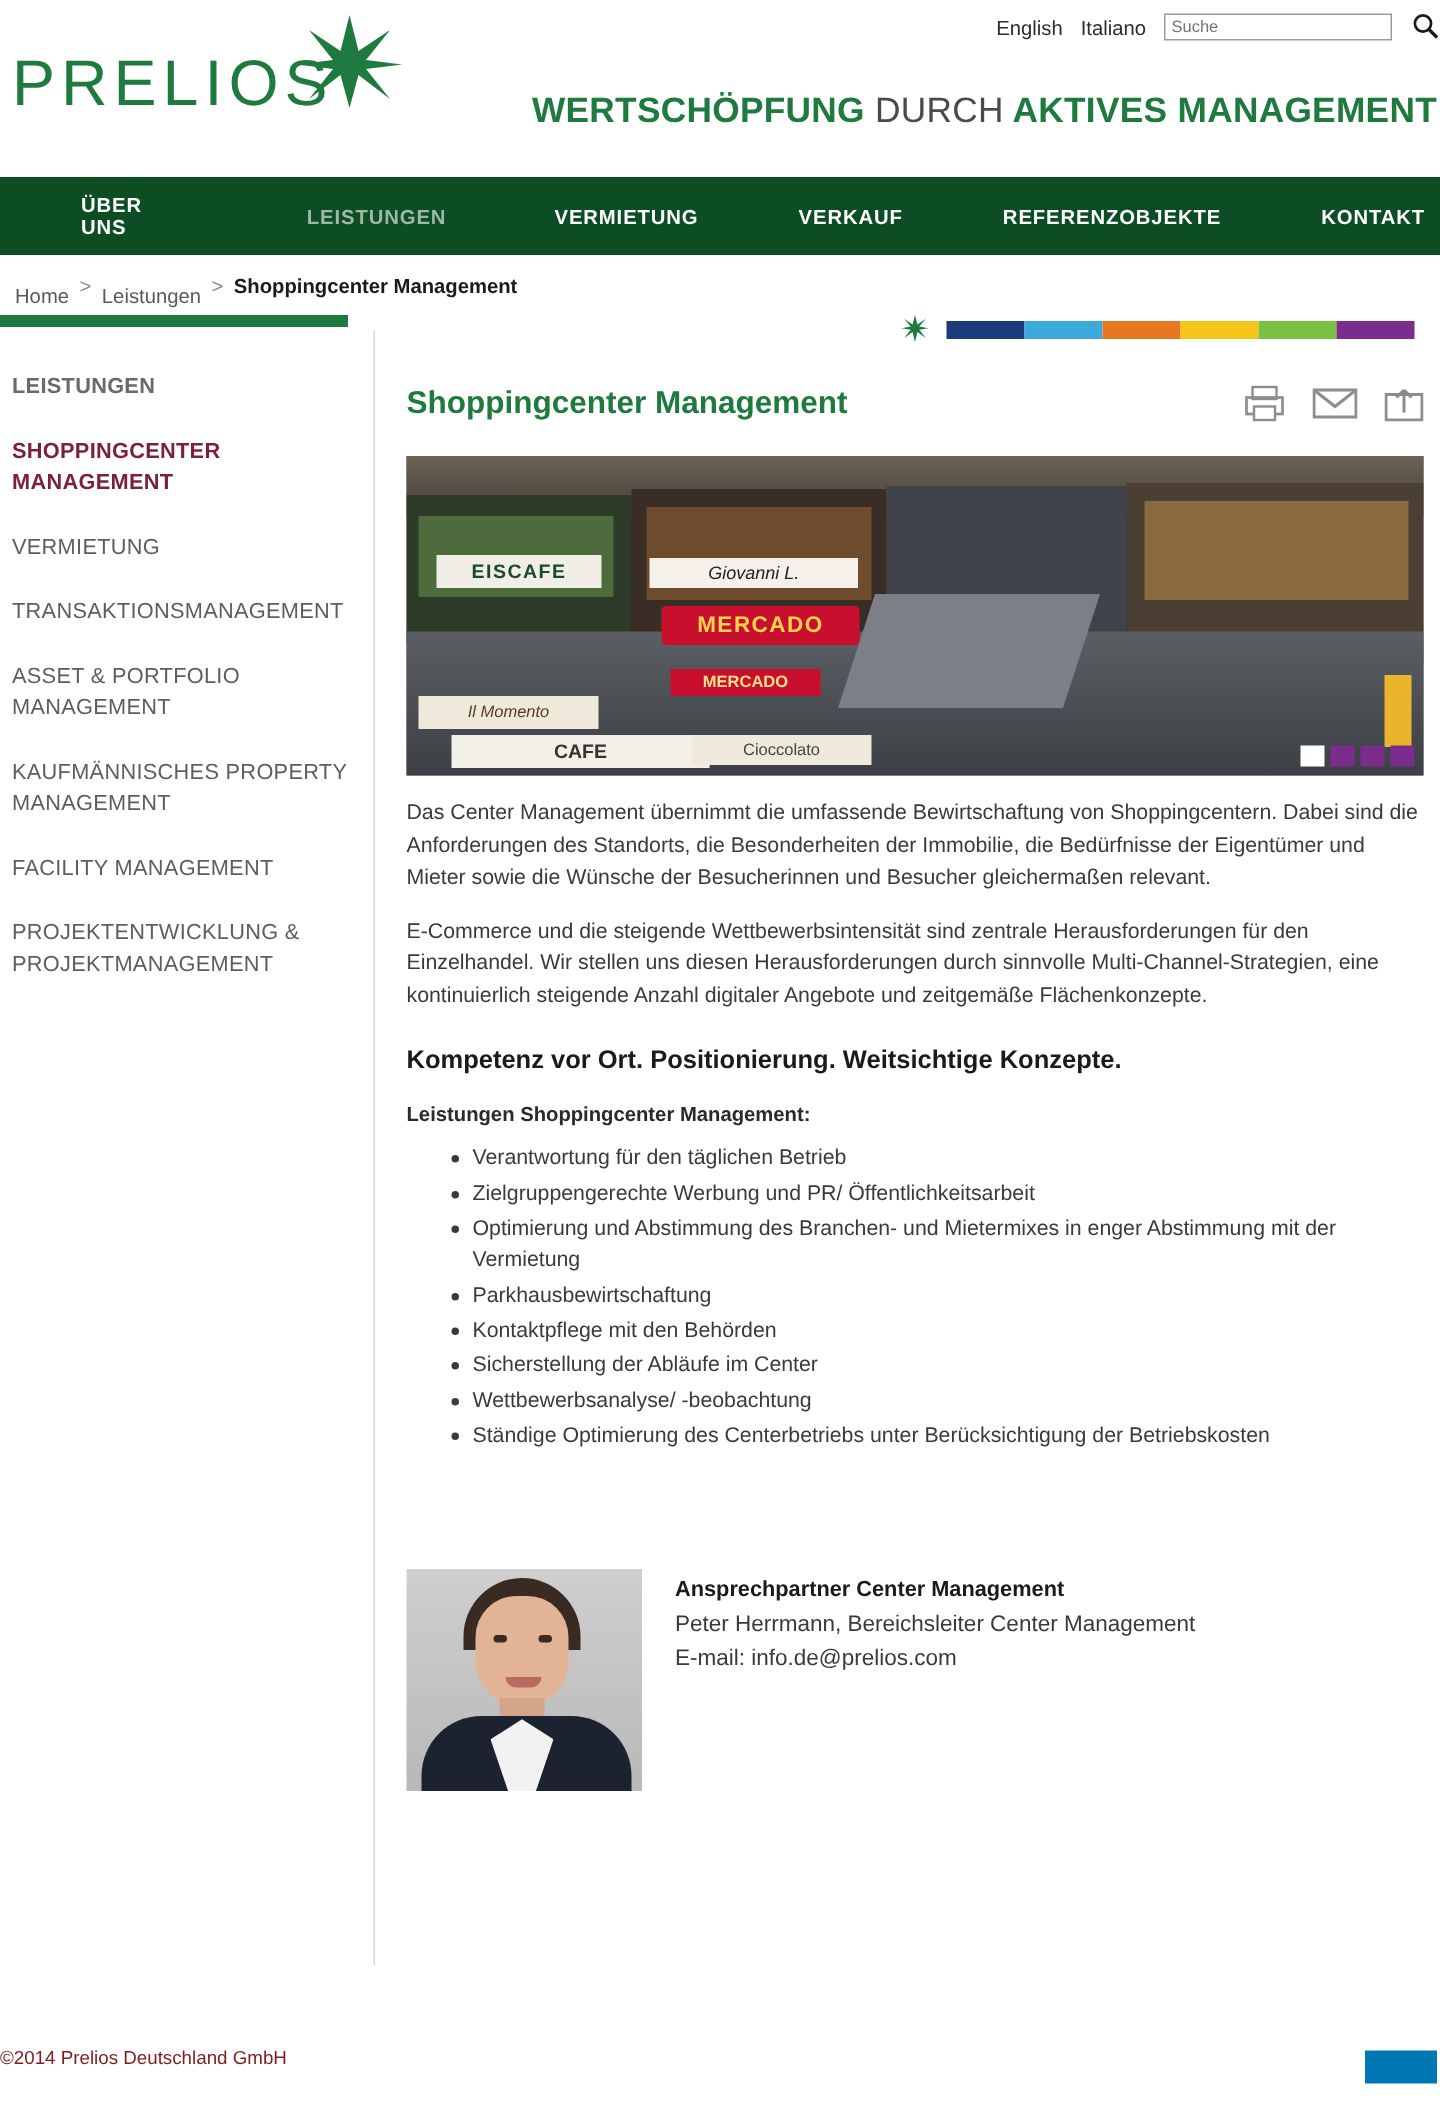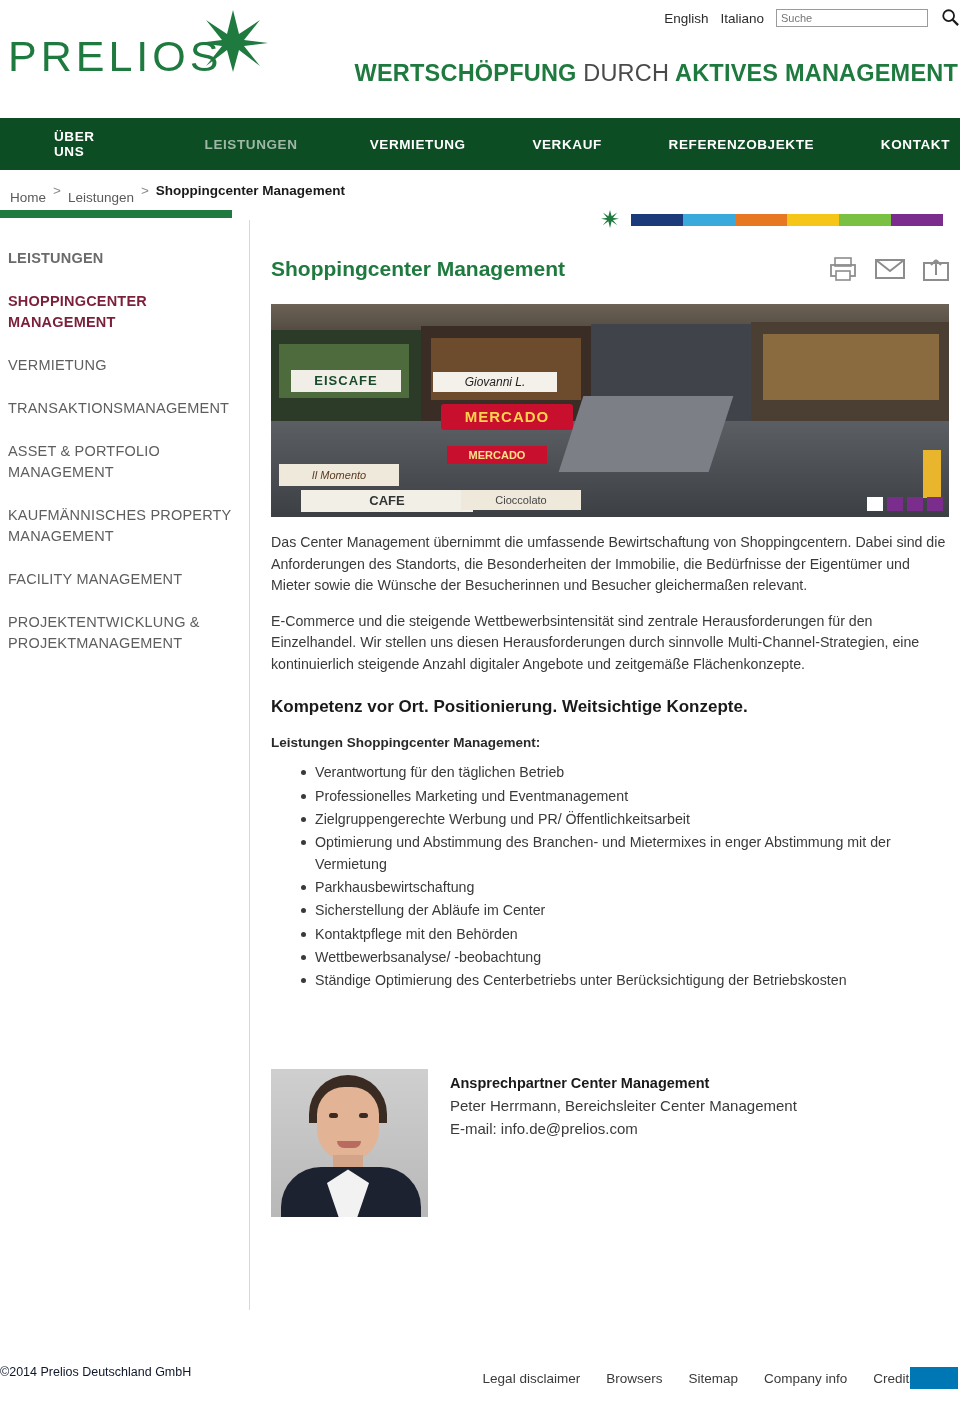--- a/index.html
+++ b/index.html
@@ -208,21 +208,21 @@
   .shopA { position:absolute; left:0; top:26px; width:150px; height:100px; background:#2c3b27; }
   .shopA2 { position:absolute; left:8px; top:40px; width:130px; height:54px; background:#4d6b3c; }
   .shopB { position:absolute; left:150px; top:22px; width:170px; height:110px; background:#3a2d25; }
   .shopB2 { position:absolute; left:160px; top:34px; width:150px; height:62px; background:#6d4b2d; }
   .shopC { position:absolute; left:320px; top:20px; width:160px; height:120px; background:#40444a; }
   .shopD { position:absolute; left:480px; top:18px; width:198px; height:120px; background:#4b3f34; }
   .shopD2 { position:absolute; left:492px; top:30px; width:176px; height:66px; background:#8a6a3f; }
   .escal { position:absolute; left:300px; top:92px; width:150px; height:76px; background:#7c8086; transform: skewX(-18deg); }
   .sign1 { position:absolute; left:20px; top:66px; width:110px; height:22px; background:#f0eee7; }
   .sign1 span { display:block; text-align:center; font-size:13px; font-weight:bold; color:#174b2a; line-height:22px; letter-spacing:1px; }
-  .sign2 { position:absolute; left:162px; top:68px; width:124px; height:20px; background:#f4f1ea; }
+  .sign2 { position:absolute; left:162px; top:68px; width:139px; height:20px; background:#f4f1ea; }
   .sign2 span { display:block; text-align:center; font-size:12px; font-style:italic; color:#222; line-height:20px; }
   .sign3 { position:absolute; left:170px; top:100px; width:132px; height:26px; background:#c8102e; border-radius:3px; }
   .sign3 span { display:block; text-align:center; font-size:15px; font-weight:bold; color:#ffd34d; line-height:26px; letter-spacing:1px; }
   .sign4 { position:absolute; left:176px; top:142px; width:100px; height:18px; background:#c8102e; }
   .sign4 span { display:block; text-align:center; font-size:11px; font-weight:bold; color:#ffe08a; line-height:18px; }
   .sign5 { position:absolute; left:8px; top:160px; width:120px; height:22px; background:#efe9dc; }
   .sign5 span { display:block; text-align:center; font-size:11px; font-style:italic; color:#5a3a22; line-height:22px; }
   .sign6 { position:absolute; left:30px; top:186px; width:172px; height:22px; background:#f2efe6; }
   .sign6 span { display:block; text-align:center; font-size:13px; font-weight:bold; color:#333; line-height:22px; }
   .sign7 { position:absolute; left:190px; top:186px; width:120px; height:20px; background:#efe9dc; }
@@ -304,21 +304,21 @@
     left: 0;
     top: 1345px;
     width: 960px;
     height: 73px;
     background: #ffffff;
   }
   .copyright {
     position: absolute;
     left: 0; top: 20px;
     font-size: 12.5px;
-    color: #0f172a;
+    color: #7f1d1d;
   }
   .foot-links {
     position: absolute;
     right: 44px;
     top: 26px;
     display: flex;
     gap: 26px;
   }
   .foot-links a {
     font-size: 13.5px;
@@ -501,26 +501,25 @@
 
     <p class="para">Das Center Management übernimmt die umfassende Bewirtschaftung von Shoppingcentern. Dabei sind die Anforderungen des Standorts, die Besonderheiten der Immobilie, die Bedürfnisse der Eigentümer und Mieter sowie die Wünsche der Besucherinnen und Besucher gleichermaßen relevant.</p>
     <p class="para">E-Commerce und die steigende Wettbewerbsintensität sind zentrale Herausforderungen für den Einzelhandel. Wir stellen uns diesen Herausforderungen durch sinnvolle Multi-Channel-Strategien, eine kontinuierlich steigende Anzahl digitaler Angebote und zeitgemäße Flächenkonzepte.</p>
 
     <h2 class="subhead">Kompetenz vor Ort. Positionierung. Weitsichtige Konzepte.</h2>
 
     <p class="list-lead">Leistungen Shoppingcenter Management:</p>
 
     <ul class="svc">
       <li>Verantwortung für den täglichen Betrieb</li>
-      <li>Professionelles Marketing und Eventmanagement</li>
       <li>Zielgruppengerechte Werbung und PR/ Öffentlichkeitsarbeit</li>
       <li>Optimierung und Abstimmung des Branchen-  und Mietermixes in enger Abstimmung mit der Vermietung</li>
       <li>Parkhausbewirtschaftung</li>
+      <li>Kontaktpflege mit den Behörden</li>
       <li>Sicherstellung der Abläufe im Center</li>
-      <li>Kontaktpflege mit den Behörden</li>
       <li>Wettbewerbsanalyse/ -beobachtung</li>
       <li>Ständige Optimierung des Centerbetriebs unter Berücksichtigung der Betriebskosten</li>
     </ul>
 
     <div class="contact">
       <div class="portrait">
         <div class="p-hair"></div>
         <div class="p-face"></div>
         <div class="p-eyeL"></div>
         <div class="p-eyeR"></div>
@@ -535,21 +534,14 @@
         <div class="c-line">E-mail: info.de@prelios.com</div>
       </div>
     </div>
 
   </div>
 
 </div>
 
 <div class="footer">
   <div class="copyright">©2014 Prelios Deutschland GmbH</div>
-  <div class="foot-links">
-    <a>Legal disclaimer</a>
-    <a>Browsers</a>
-    <a>Sitemap</a>
-    <a>Company info</a>
-    <a>Credits</a>
-  </div>
   <div class="linkedin">in</div>
 </div>
 
 </body></html>

